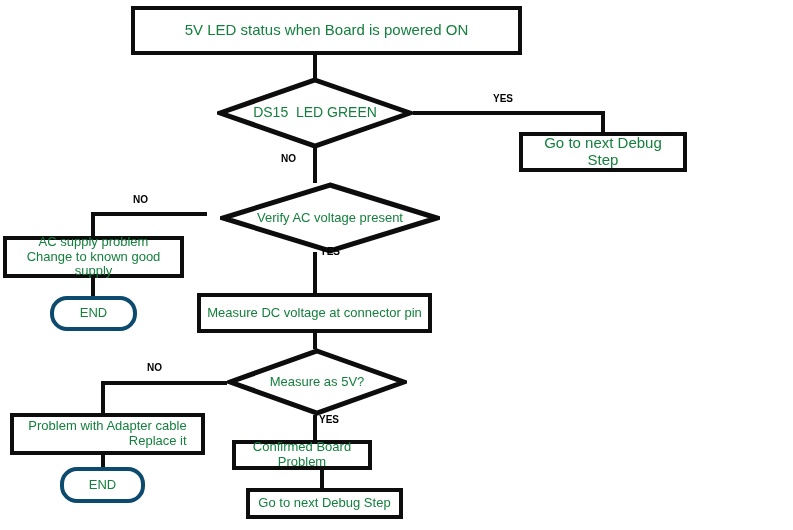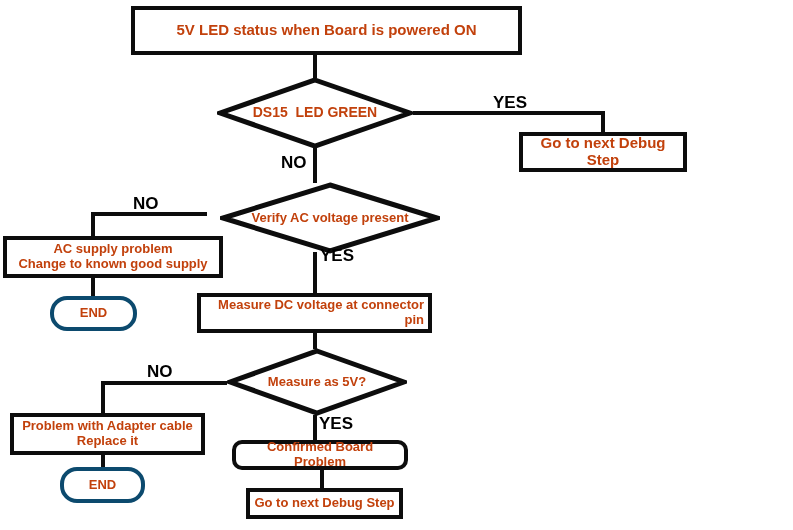--- a/index.html
+++ b/index.html
@@ -24,22 +24,22 @@
     width: 793px;
     height: 530px;
   }
   .node {
     position: absolute;
     box-sizing: border-box;
     display: flex;
     align-items: center;
     justify-content: center;
     text-align: center;
-    color: #c2410c;
-    font-weight: bold;
+    color: #15803d;
+    font-weight: normal;
     line-height: 1.12;
     z-index: 3;
   }
   .node.process {
     background: #ffffff;
     border: 4px solid #0d0d0d;
   }
   .node.terminator {
     background: #ffffff;
     border: 4px solid #0c4a6e;
@@ -59,21 +59,21 @@
     left: 0;
     top: 0;
     width: 100%;
     height: 100%;
     z-index: 1;
   }
   .edge-label {
     position: absolute;
     color: #000000;
     font-weight: bold;
-    font-size: 17px;
+    font-size: 10px;
     z-index: 4;
     white-space: pre;
     background: transparent;
   }
   .node .txt {
     white-space: pre-line;
     padding: 0 4px;
   }
 </style>
 </head>
@@ -132,21 +132,21 @@
     <svg class="dia-shape" viewBox="0 0 220 72" preserveAspectRatio="none">
       <polygon points="110,3 217,36 110,69 3,36" fill="#ffffff" stroke="#0d0d0d" stroke-width="5"></polygon>
     </svg>
     <span class="dia-label">Verify AC voltage present</span>
   </div>
 
   <div class="edge-label" style="left:133px; top:194px;"><span>NO</span></div>
 
   <div class="edge-label" style="left:320px; top:246px;"><span>YES</span></div>
 
-  <div class="node process" style="left:3px; top:236px; width:220px; height:42px; font-size:13px;">
+  <div class="node process" style="left:3px; top:236px; width:181px; height:42px; font-size:13px;">
     <span class="txt">AC supply problem
 Change to known good supply</span>
   </div>
 
   <div class="node terminator" style="left:50px; top:296px; width:87px; height:35px; font-size:13px;">
     <span class="txt">END</span>
   </div>
 
   <div class="node process" style="left:197px; top:293px; width:235px; height:40px; font-size:13px;text-align:right;">
     <span class="txt">Measure DC voltage at connector pin</span>
@@ -156,30 +156,30 @@
     <svg class="dia-shape" viewBox="0 0 180 68" preserveAspectRatio="none">
       <polygon points="90,3 177,34 90,65 3,34" fill="#ffffff" stroke="#0d0d0d" stroke-width="5"></polygon>
     </svg>
     <span class="dia-label">Measure as 5V?</span>
   </div>
 
   <div class="edge-label" style="left:147px; top:362px;"><span>NO</span></div>
 
   <div class="edge-label" style="left:319px; top:414px;"><span>YES</span></div>
 
-  <div class="node process" style="left:10px; top:413px; width:195px; height:42px; font-size:13px;">
+  <div class="node process" style="left:10px; top:413px; width:195px; height:42px; font-size:13px;text-align:right;">
     <span class="txt">Problem with Adapter cable
 Replace it</span>
   </div>
 
   <div class="node terminator" style="left:60px; top:467px; width:85px; height:36px; font-size:13px;">
     <span class="txt">END</span>
   </div>
 
-  <div class="node process" style="left:232px; top:440px; width:176px; height:30px; font-size:13px;border-radius:10px;">
+  <div class="node process" style="left:232px; top:440px; width:140px; height:30px; font-size:13px;">
     <span class="txt">Confirmed Board Problem</span>
   </div>
 
   <div class="node process" style="left:246px; top:488px; width:157px; height:31px; font-size:13px;">
     <span class="txt">Go to next Debug Step</span>
   </div>
 
 </div>
 
 </body></html>

